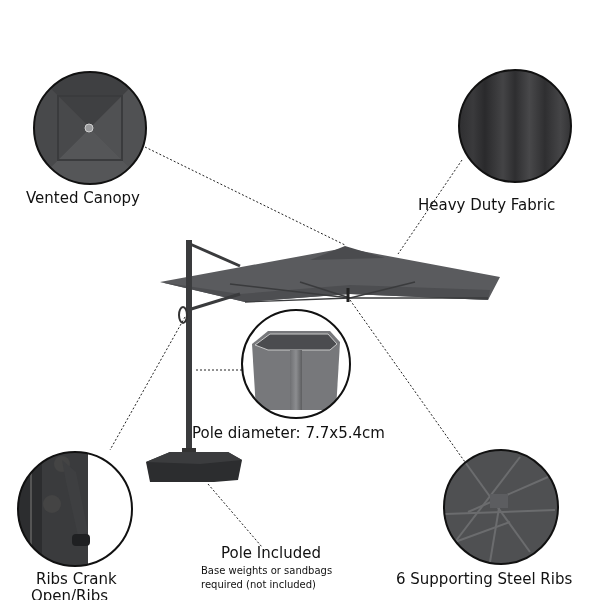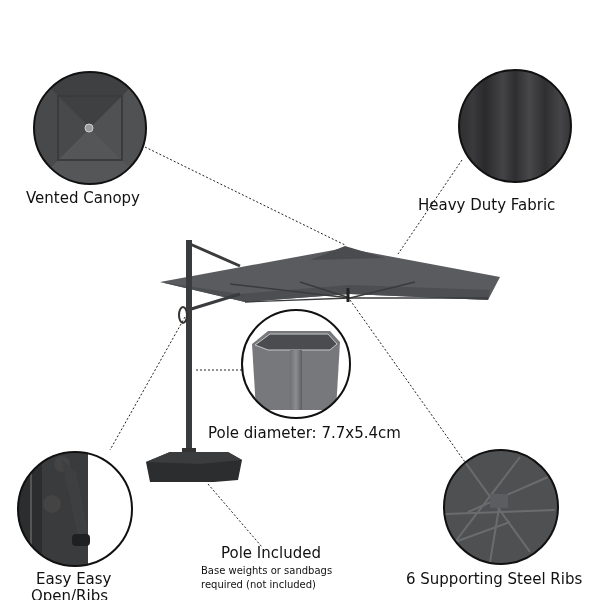--- a/index.html
+++ b/index.html
@@ -137,20 +137,20 @@
         <line x1="455" y1="510" x2="510" y2="490"></line>
         <line x1="500" y1="470" x2="490" y2="530"></line>
       </g>
       <rect x="490" y="462" width="18" height="14" fill="#5c5d60"></rect>
       <circle cx="501" cy="475" r="57" fill="none" stroke="#111" stroke-width="2"></circle>
     </g>
   </svg>
 
   <div class="label" style="left:26px; top:157px;">Vented Canopy</div>
   <div class="label" style="left:418px; top:164px;">Heavy Duty Fabric</div>
-  <div class="label" style="left:208px; top:392px;">Pole diameter: 7.7x5.4cm</div>
-  <div class="label" style="left:36px; top:538px;">Easy Easy</div>
+  <div class="label" style="left:192px; top:392px;">Pole diameter: 7.7x5.4cm</div>
+  <div class="label" style="left:36px; top:538px;">Ribs Crank</div>
   <div class="label" style="left:31px; top:555px;">Open/Ribs</div>
   <div class="label" style="left:221px; top:512px;">Pole Included</div>
   <div class="sublabel" style="left:201px; top:532px;">Base weights or sandbags</div>
   <div class="sublabel" style="left:201px; top:546px;">required (not included)</div>
-  <div class="label" style="left:406px; top:538px;">6 Supporting Steel Ribs</div>
+  <div class="label" style="left:396px; top:538px;">6 Supporting Steel Ribs</div>
 </div>
 
 </body></html>

